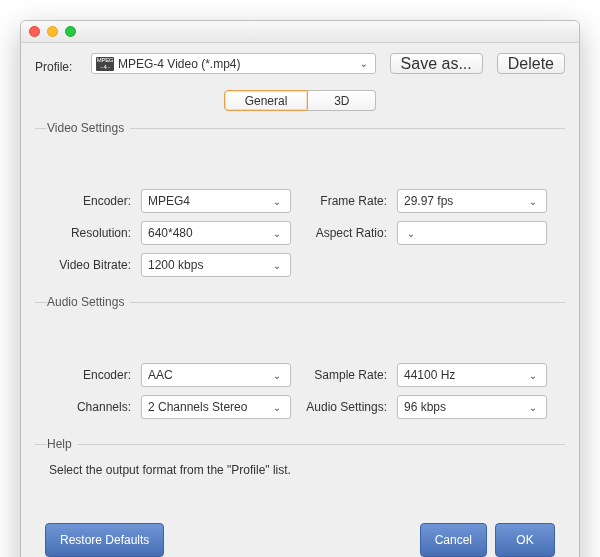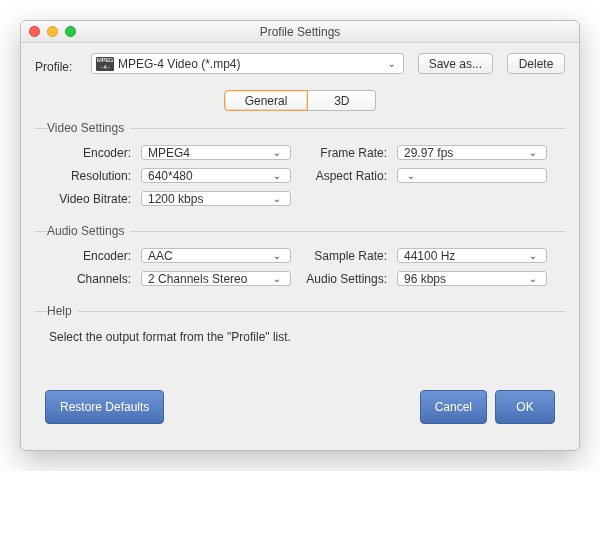--- a/index.html
+++ b/index.html
@@ -44,21 +44,21 @@
     font-size:6px; line-height:7px; display:flex; flex-direction:column;
     align-items:center; justify-content:center; border-radius:1px;
     letter-spacing:-0.3px;
   }
   .mpeg-badge .m4{font-size:6px;}
   .profile-select .txt { flex:1; font-size:12px; }
   .chev { width:14px; text-align:center; color:#555; font-size:10px; }
   .btn {
     background: linear-gradient(#fefefe,#efefef);
     border:1px solid #bcbcbc; border-radius:4px;
-    height:21px; padding:0 10px; font-size:12px;
+    height:21px; padding:0 10px; font-size:16px;
     display:inline-flex; align-items:center; justify-content:center;
     min-width:58px; cursor:default;
   }
   .seg {
     display:flex; margin: 16px auto 10px; width:fit-content;
   }
   .seg .segbtn {
     height:21px; padding:0 20px; font-size:12px;
     border:1px solid #bcbcbc; background:linear-gradient(#fff,#f3f3f3);
     display:flex; align-items:center; justify-content:center; min-width:68px;
@@ -69,25 +69,26 @@
   fieldset.group {
     border:none; border-top:1px solid #cfcfcf; margin:8px 0 4px; padding:8px 0 4px;
   }
   fieldset.group > legend { padding:0 6px 0 0; color:#555; font-size:12px; margin-left:12px;}
   .grid2 {
     display:grid;
     grid-template-columns: 90px 150px 90px 150px;
     column-gap: 8px; row-gap: 8px;
     align-items:center;
     padding: 2px 8px 6px;
+    margin-top: 44px;
   }
   .lbl { text-align:right; font-size:12px; color:#333; padding-right:2px;}
   .select {
     background:#fff; border:1px solid #bfbfbf; border-radius:3px;
-    height:15px; display:flex; align-items:center; padding:0 6px;
+    height:24px; display:flex; align-items:center; padding:0 6px;
   }
   .select .val { flex:1; font-size:12px; }
   .select .chev { font-size:10px; color:#555; }
   .helptext { padding: 4px 14px 30px; color:#333; }
   .footer {
     display:flex; padding: 8px 10px 12px; gap:8px; align-items:center;
   }
   .flex1 { flex:1; }
   .btn-blue {
     background: linear-gradient(#6e96d6,#486fb5);
@@ -100,21 +101,20 @@
 </head>
 <body>
 
 <div class="window">
   <div class="titlebar">
     <div class="traffic">
       <div class="tl red"></div>
       <div class="tl yel"></div>
       <div class="tl grn"></div>
     </div>
-    <div class="title">Profile Settings</div>
   </div>
 
   <div class="content">
 
     <div class="row profile-row">
       <div class="profile-lbl">Profile:</div>
       <div class="profile-select">
         <div class="mpeg-badge">
           <span>MPEG</span>
           <span class="m4">- 4 -</span>

